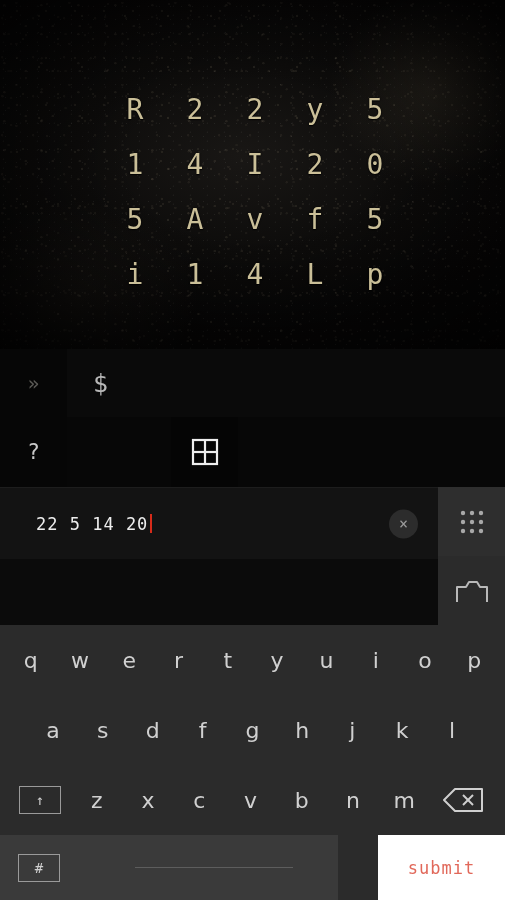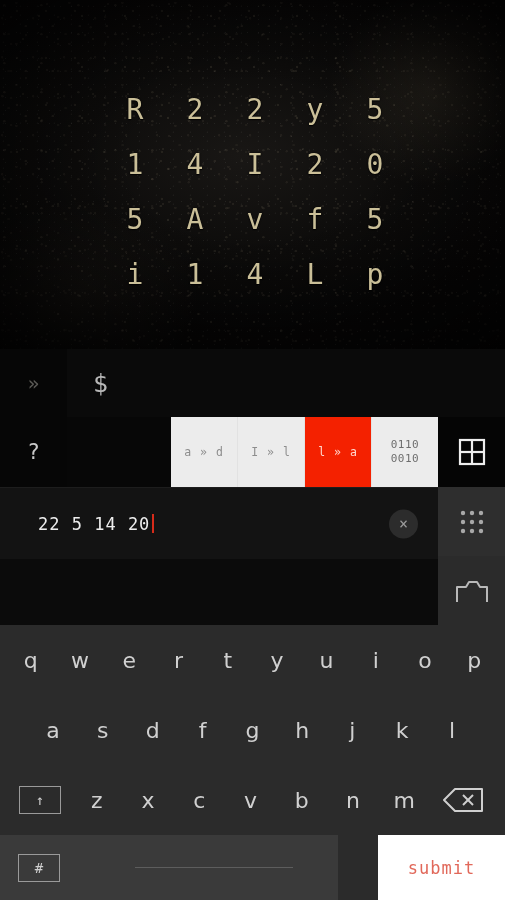--- a/index.html
+++ b/index.html
@@ -150,23 +150,23 @@
     background:#0b0b0b;
   }
   .inputwrap {
     position:relative;
     height:72px;
     display:flex; align-items:center;
     background:#131313;
     border-top:1px solid #1d1d1d;
   }
   .inputval {
-    padding-left:38px;
+    padding-left:8px;
     color:#ededed; font-size:17px; letter-spacing:1px;
-    display:flex; align-items:center;
+    display:flex; align-items:center;margin-left:28px;
   }
   .caret {
     display:inline-block;
     width:2px; height:19px;
     background:#d62b1a;
     margin-left:2px;
   }
   .clear-btn {
     position:absolute; right:20px; top:50%; transform:translateY(-50%);
     width:29px; height:29px; border-radius:50%;
@@ -258,29 +258,20 @@
   <div class="panel">
 
     <div class="titlebar">
       <div class="tb-left">»</div>
       <div class="tb-right">$</div>
     </div>
 
     <div class="moderow">
       <div class="help-btn">?</div>
       <div class="mode-spacer"></div>
-      <div class="modes">
-        <div class="mode">a » d</div>
-        <div class="mode">I » l</div>
-        <div class="mode active">l » a</div>
-        <div class="mode">
-          <span class="bin">0110</span>
-          <span class="bin">0010</span>
-        </div>
-      </div>
       <div class="grid-btn">
         <svg width="30" height="30" viewBox="0 0 30 30" aria-hidden="true">
           <rect x="3" y="3" width="24" height="24" fill="none" stroke="#eeeeee" stroke-width="2.2"></rect>
           <line x1="15" y1="3" x2="15" y2="27" stroke="#eeeeee" stroke-width="2.2"></line>
           <line x1="3" y1="15" x2="27" y2="15" stroke="#eeeeee" stroke-width="2.2"></line>
         </svg>
       </div>
     </div>
 
     <div class="body-row">

